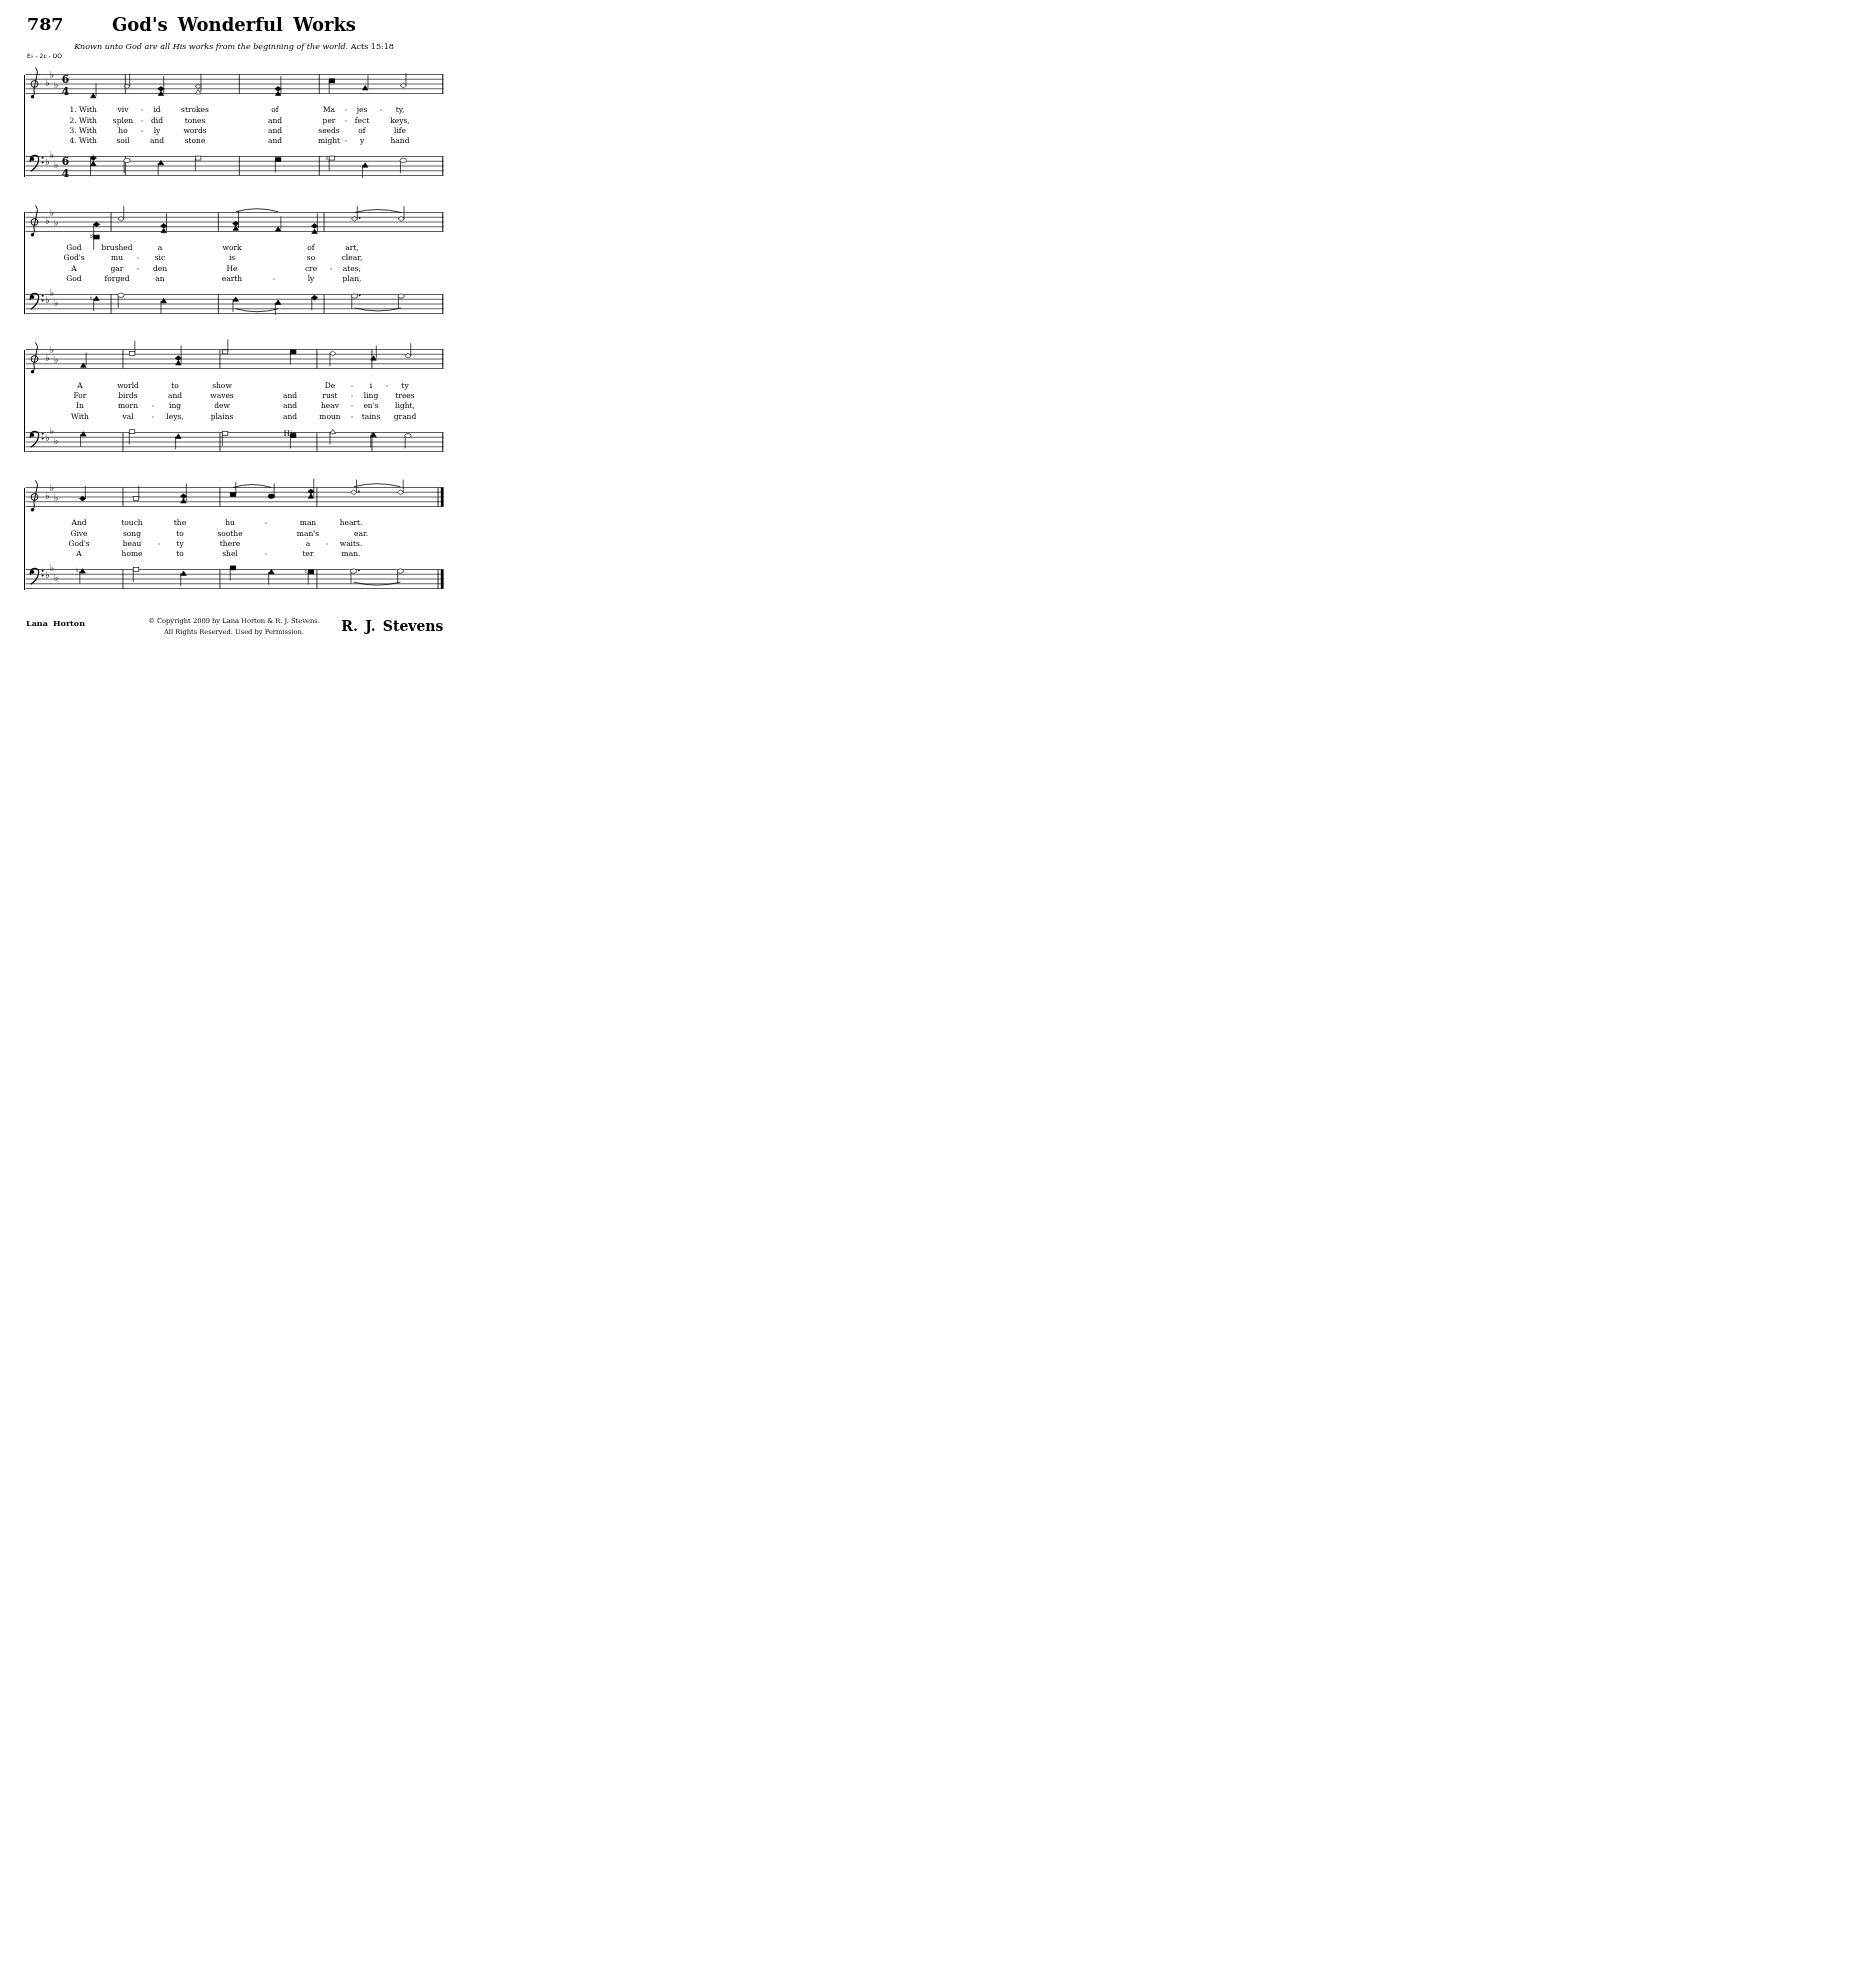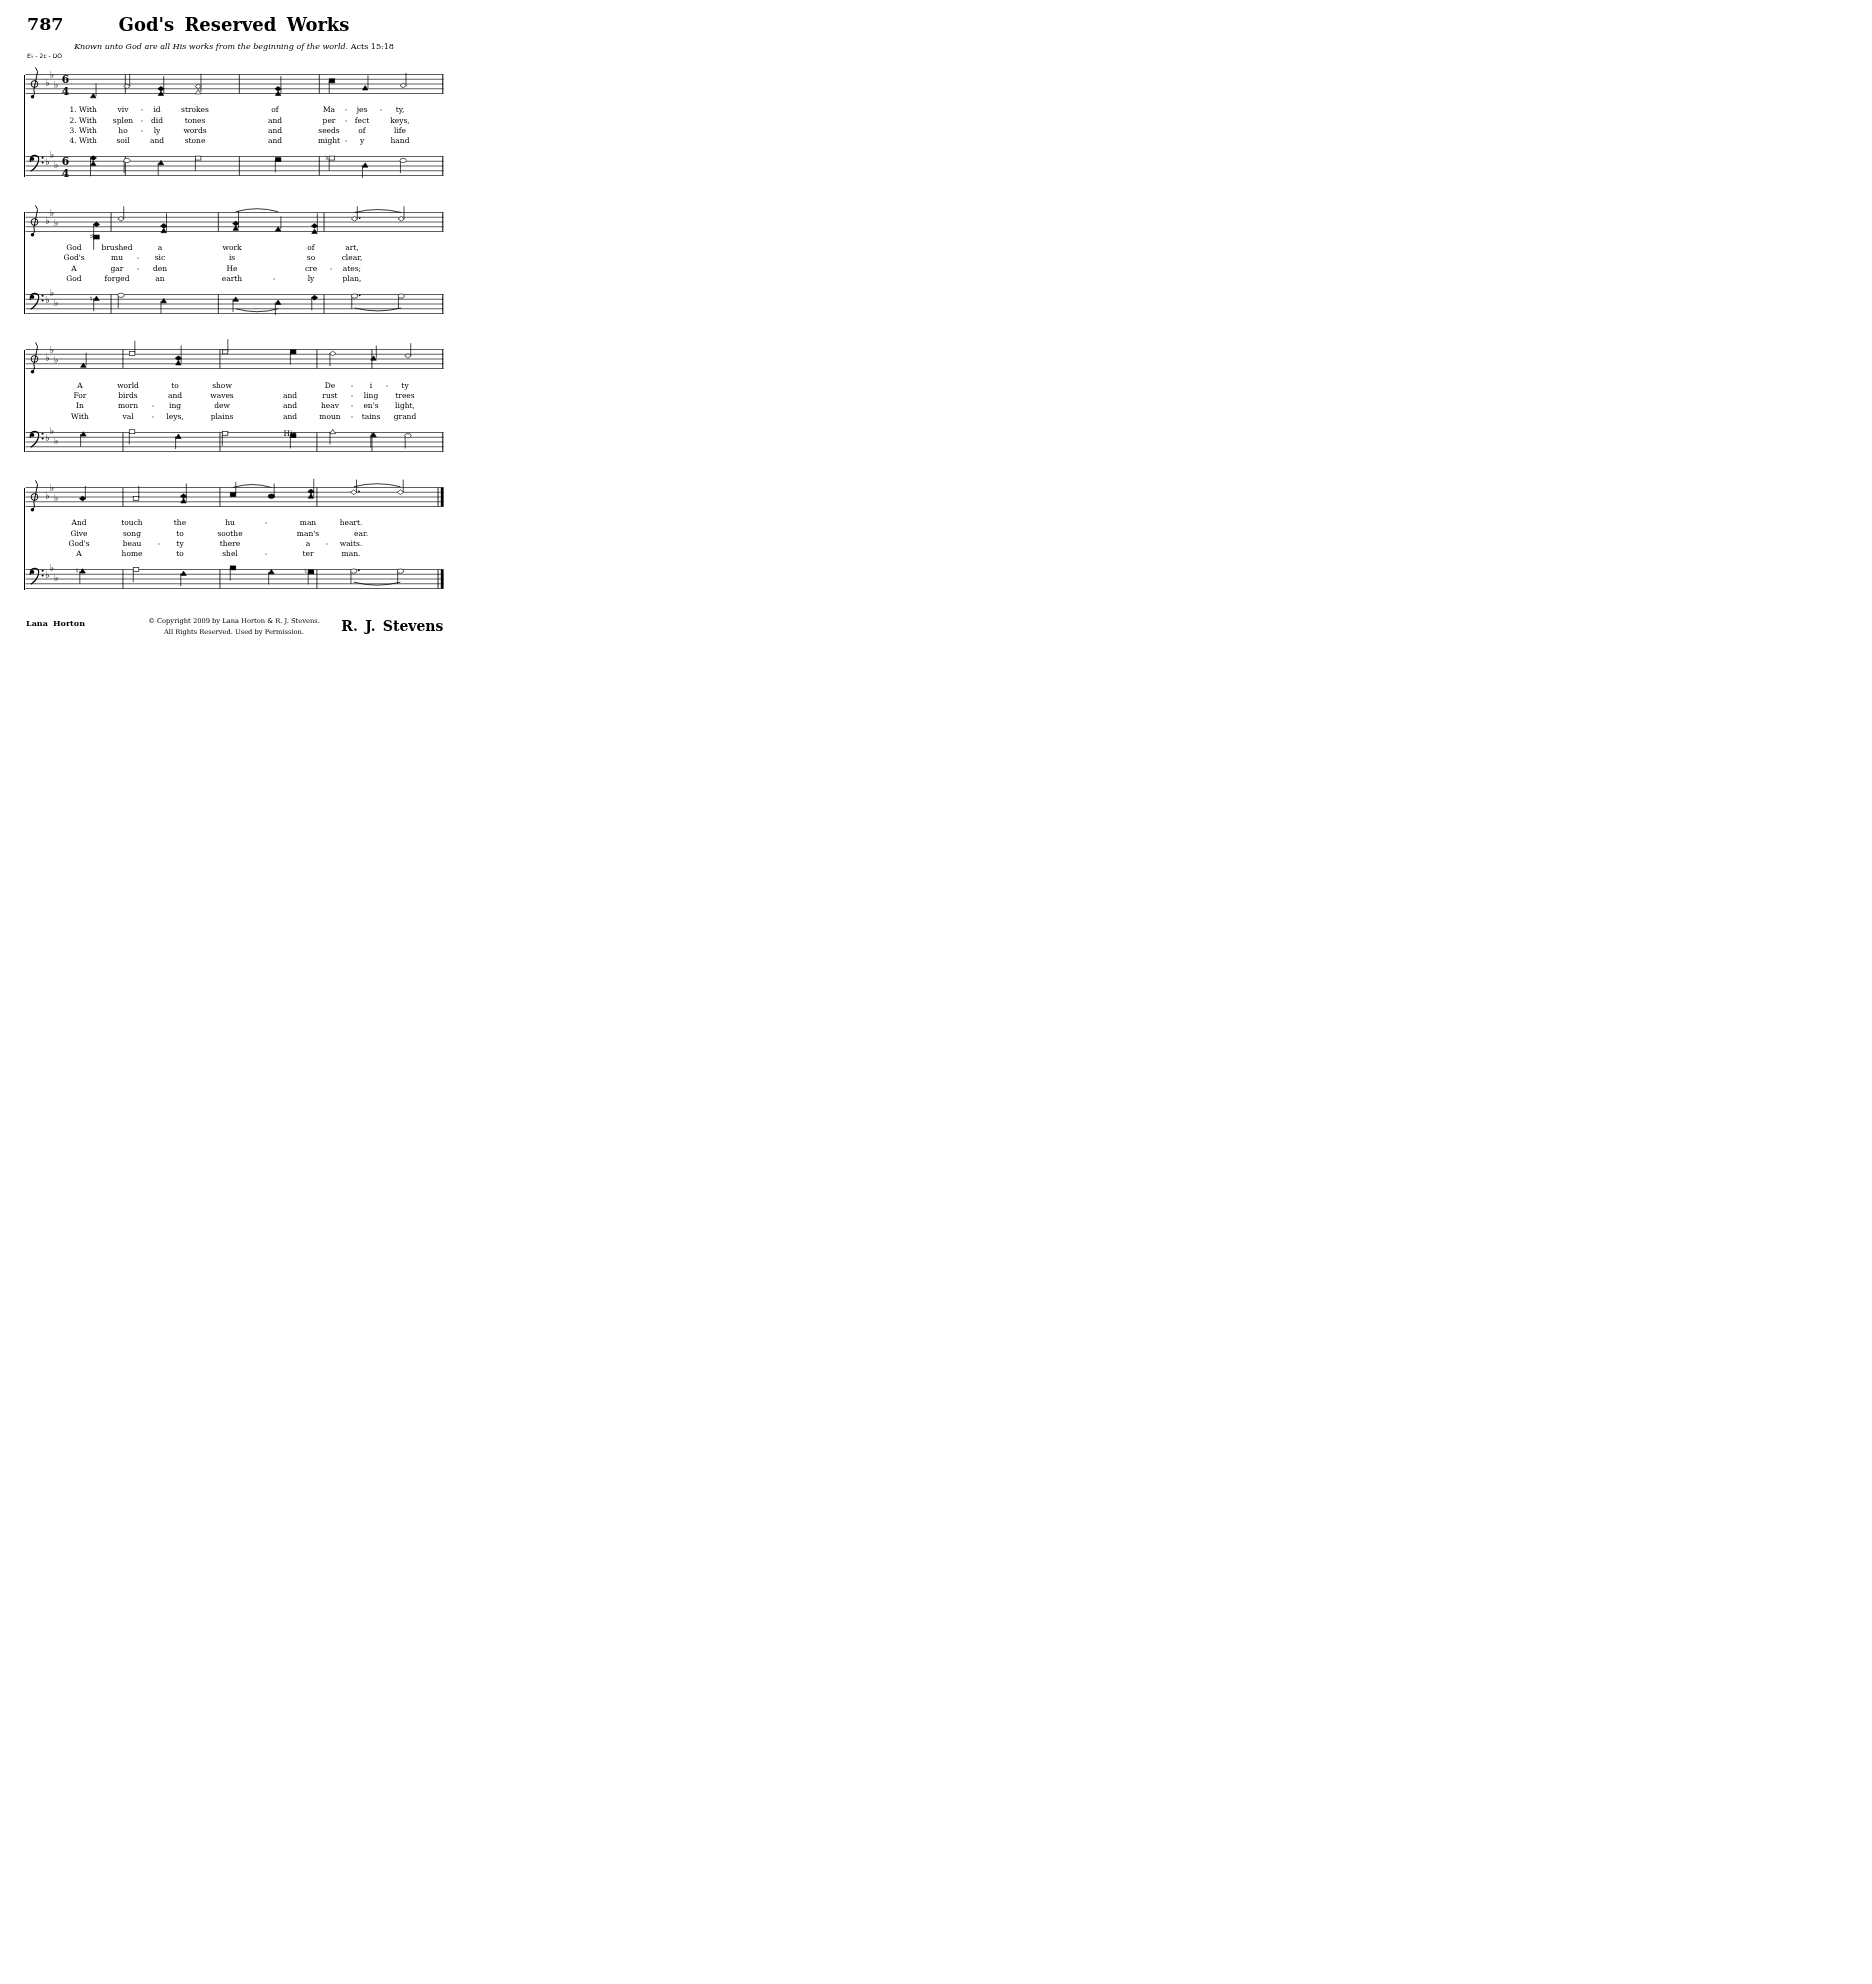--- a/index.html
+++ b/index.html
@@ -24,21 +24,21 @@
   .footer{position:relative;height:40px;}
   .composer-left{position:absolute;left:26px;top:10.3px;font-size:8px;font-weight:bold;word-spacing:2.4px;}
   .composer-right{position:absolute;right:24.6px;top:10.3px;font-size:14px;font-weight:bold;word-spacing:2.4px;}
   .copyright{position:absolute;left:0;top:8.7px;width:100%;text-align:center;font-size:6.7px;line-height:10.3px;}
 </style>
 </head>
 <body>
 
 <div class="header">
   <div class="hymn-number">787</div>
-  <div class="title">God's Reserved Works</div>
+  <div class="title">God's Wonderful Works</div>
   <div class="subtitle">
     <span class="scrip">Known unto God are all His works from the beginning of the world.</span>
     <span class="ref">Acts 15:18</span>
   </div>
   <div class="key-label">E♭ - 2c - DO</div>
 </div>
 
 <div id="systems">
     <div class="system">
       <div class="sysline"></div>

